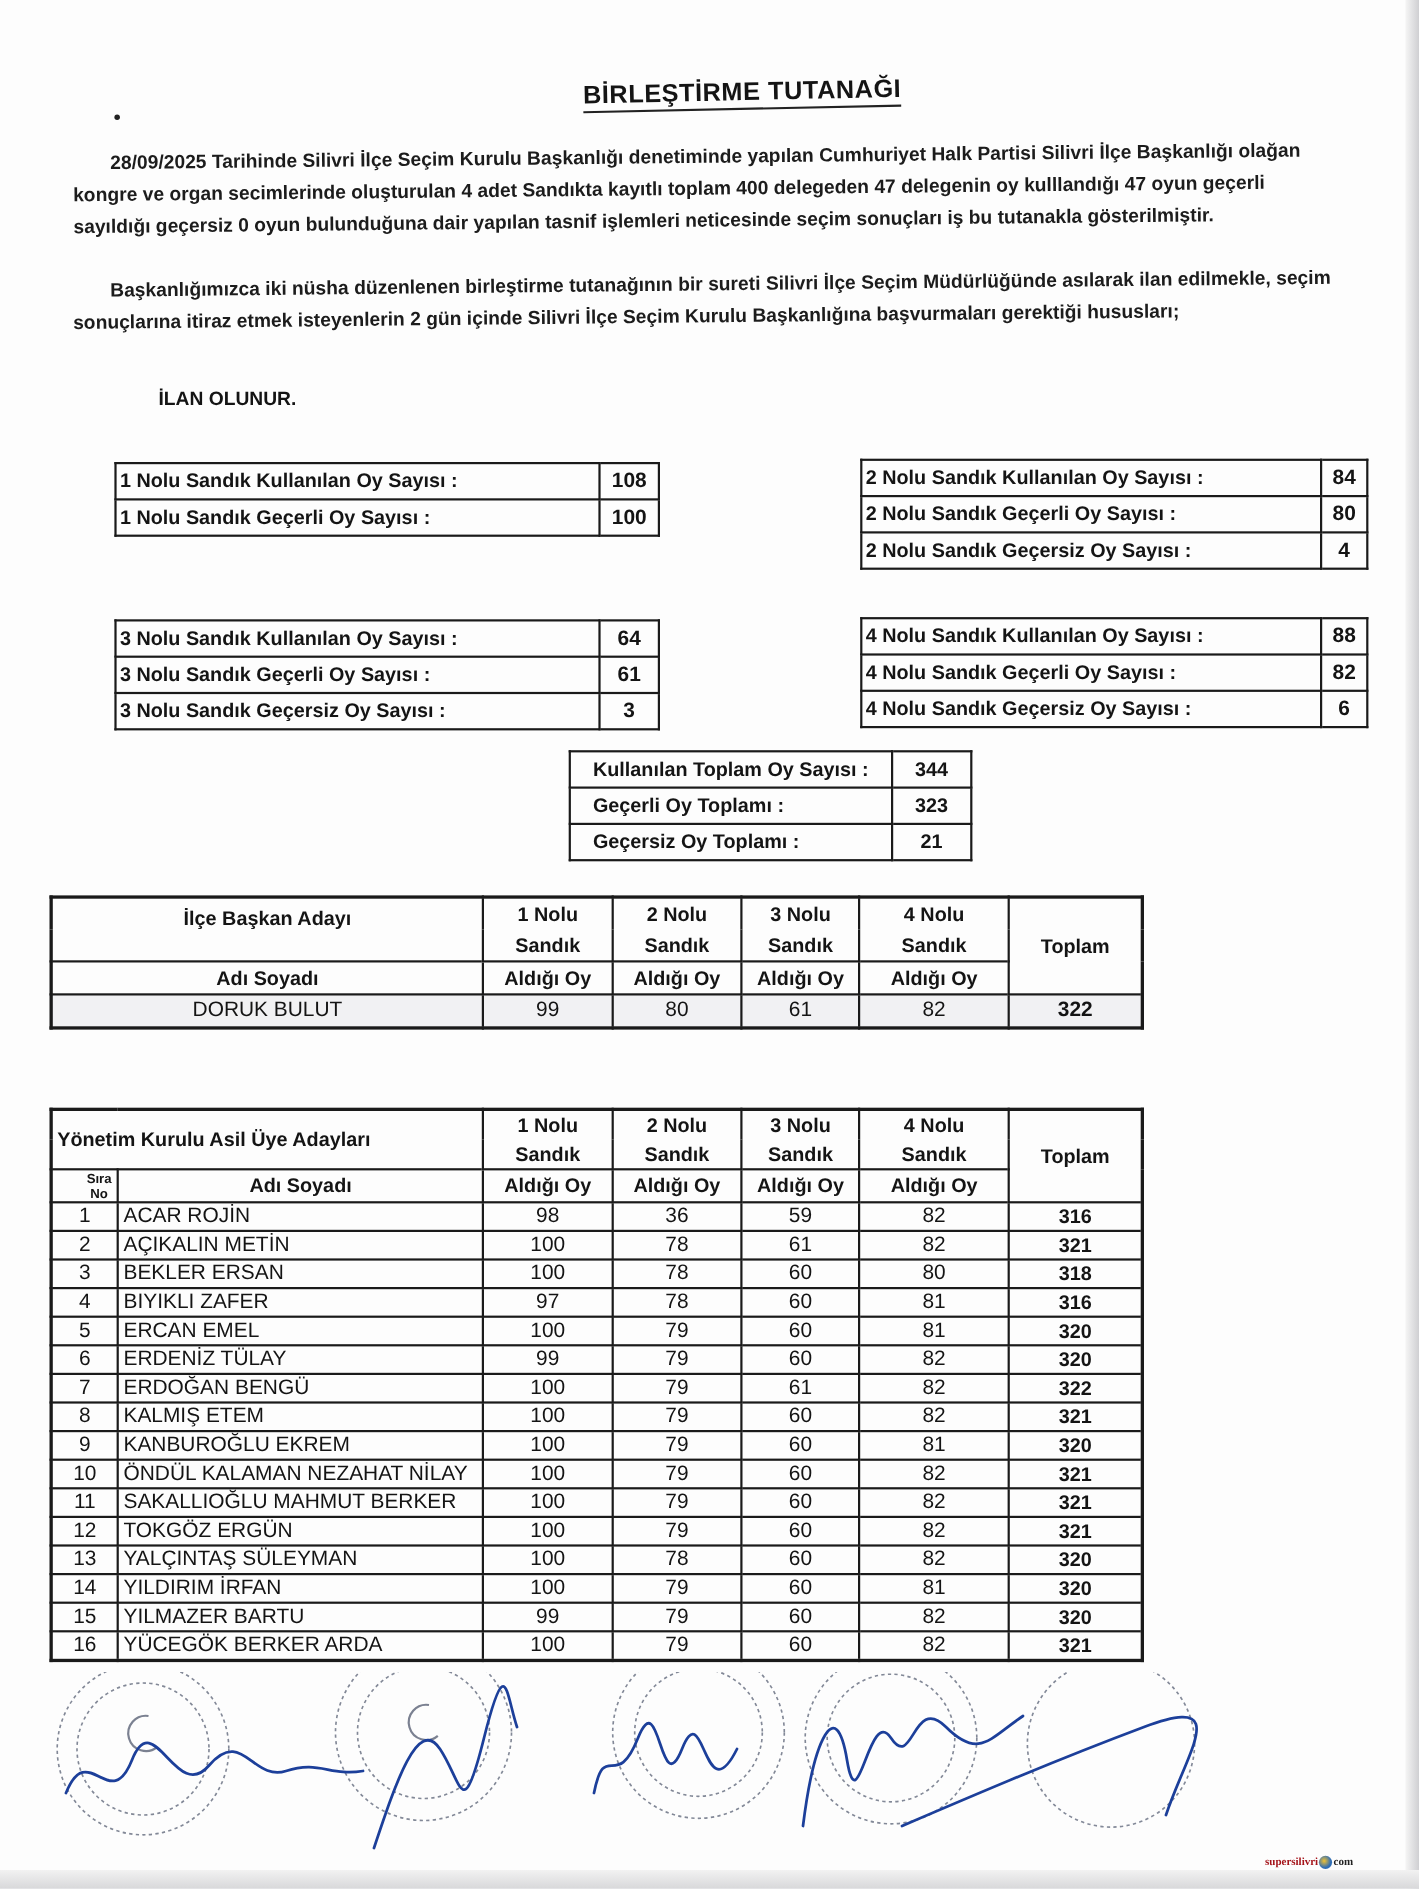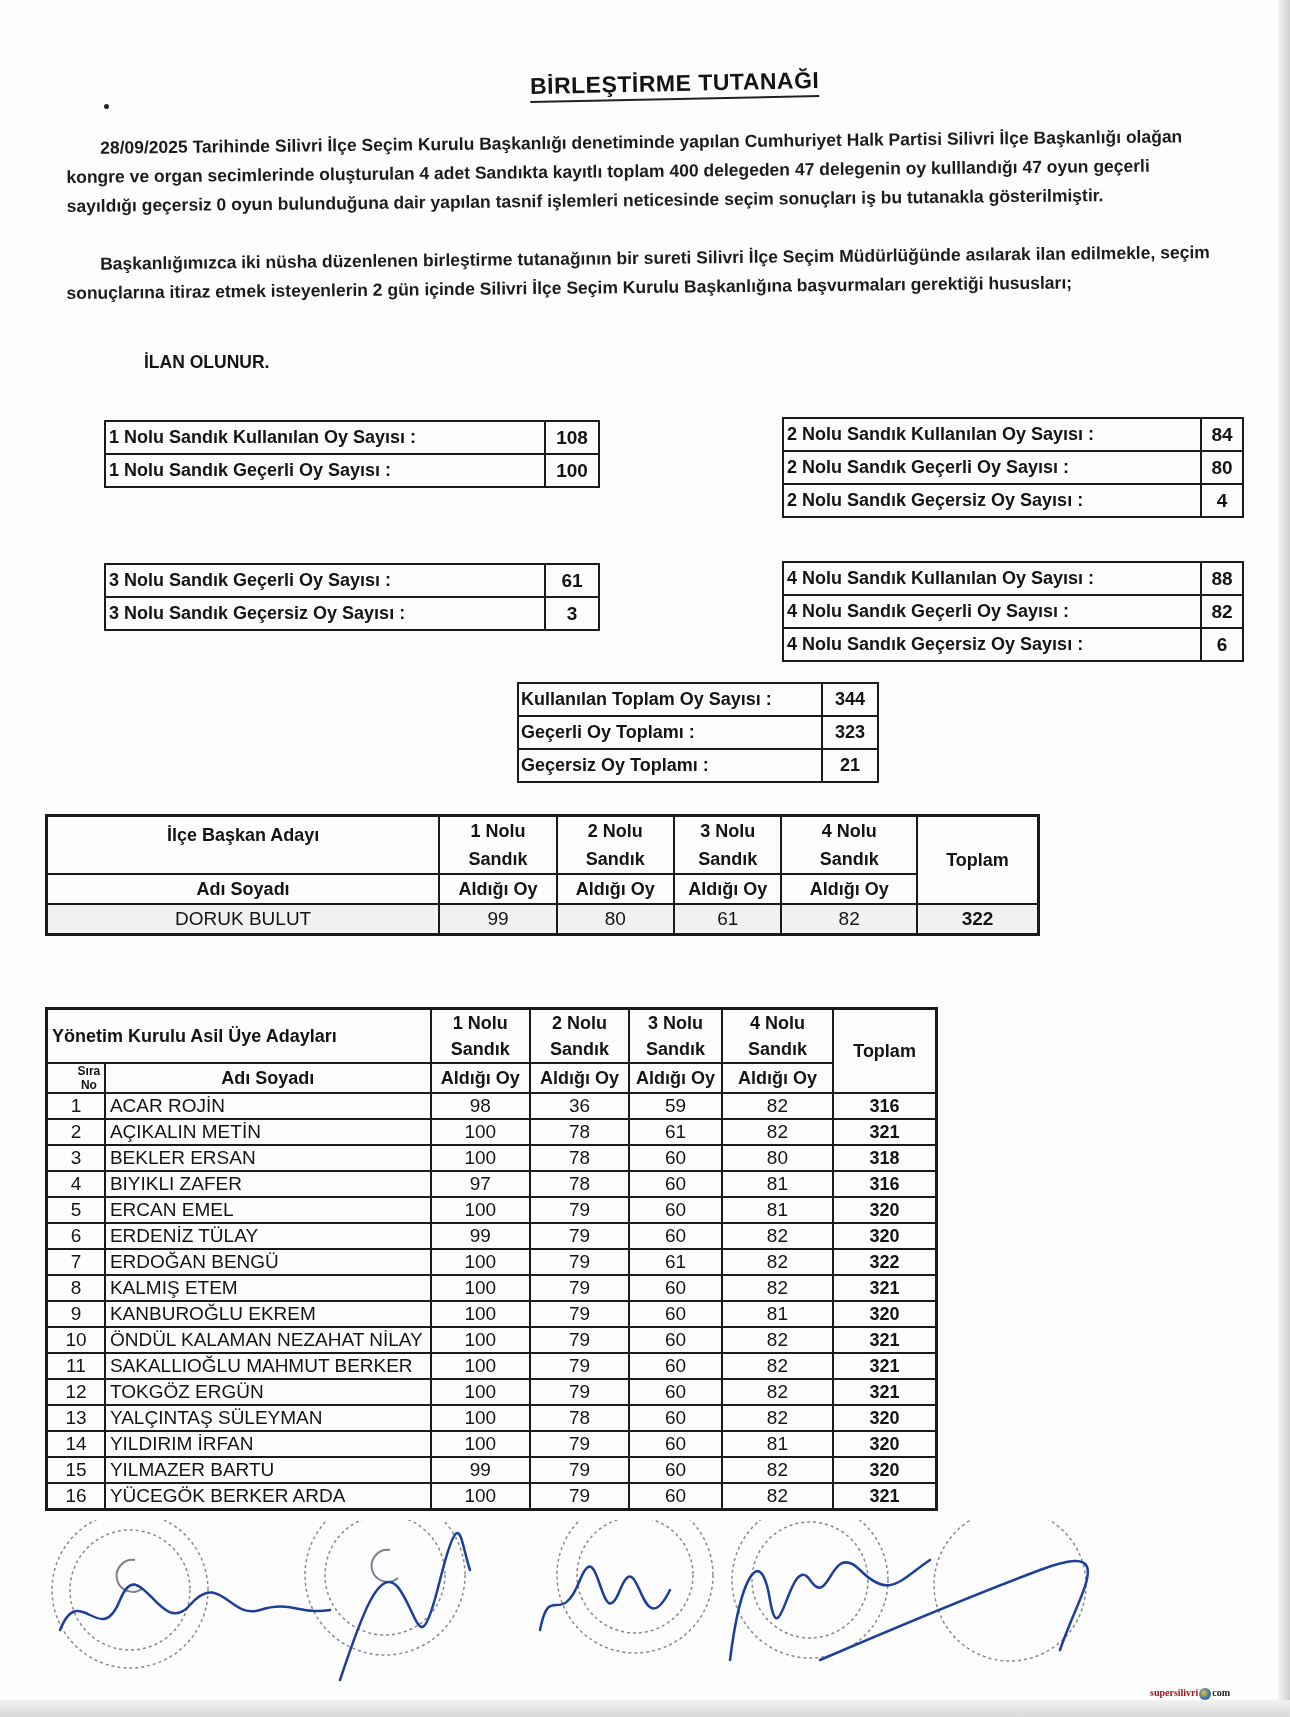--- a/index.html
+++ b/index.html
@@ -16,29 +16,29 @@
   table{border-collapse:collapse;}
   .box{position:absolute;border:2.5px solid #1a1a1a;}
   .box td{border:2px solid #1a1a1a;font-weight:bold;font-size:18px;height:31px;padding:0 3px;white-space:nowrap;}
   .box td.v{text-align:center;width:46px;font-size:19px;}
   .box1{left:104px;top:420px;width:496px;}
   .box2{left:782px;top:417px;width:462px;}
   .box3{left:104px;top:563px;width:496px;}
   .box4{left:782px;top:561px;width:462px;}
   .box2 td.v,.box4 td.v{width:34px;}
   .tot{position:absolute;left:517px;top:682px;width:362px;border:2.5px solid #1a1a1a;}
-  .tot td{border:2px solid #1a1a1a;font-weight:bold;font-size:18px;height:31px;padding:0 2px;white-space:nowrap;}
+  .tot td{border:2px solid #1a1a1a;font-weight:bold;font-size:18px;height:31px;padding:0 20px;white-space:nowrap;}
   .tot td.v{width:50px;text-align:center;}
   .grid{position:absolute;left:45px;border:3px solid #1a1a1a;}
   .grid td{border:2px solid #1a1a1a;font-size:18px;font-weight:bold;text-align:center;padding:0 2px;}
   .pres{top:814px;width:995px;}
   .pres td{height:28px;}
   .pres .data td{background:#f1f1f3;font-weight:normal;font-size:19px;}
   .pres .data td.tot-cell{font-weight:bold;}
-  .board{top:1007px;width:893px;}
+  .board{top:1007px;width:995px;}
   .board td{height:24px;}
   .board .hdr td{height:26px;}
   .board td.name{text-align:left;font-weight:normal;font-size:19px;padding-left:4px;white-space:nowrap;}
   .board td.num{font-weight:normal;font-size:19px;}
   .board td.sira{font-size:19px;font-weight:normal;}
   .board td.toplam-v{font-weight:bold;}
   .board td.sira-h{font-size:12px;padding-left:28px;}
   .stamps{position:absolute;left:40px;top:1520px;width:1080px;height:190px;pointer-events:none;}
   .watermark{position:absolute;left:1150px;top:1687px;font-family:"Liberation Serif",serif;font-weight:bold;font-size:10px;color:#a5141a;}
   .watermark .com{color:#222;}
@@ -79,20 +79,24 @@
         </tr>
     <tr>
           <td>2 Nolu Sandık Geçersiz Oy Sayısı   :</td>
           <td class="v">4</td>
         </tr>
   </tbody>
     </table>
 
   <table class="box box3">
     <tbody>
+        <tr>
+          <td>3 Nolu Sandık Kullanılan Oy Sayısı :</td>
+          <td class="v">64</td>
+        </tr>
     <tr>
           <td>3 Nolu Sandık Geçerli Oy Sayısı     :</td>
           <td class="v">61</td>
         </tr>
     <tr>
           <td>3 Nolu Sandık Geçersiz Oy Sayısı   :</td>
           <td class="v">3</td>
         </tr>
   </tbody>
     </table>

